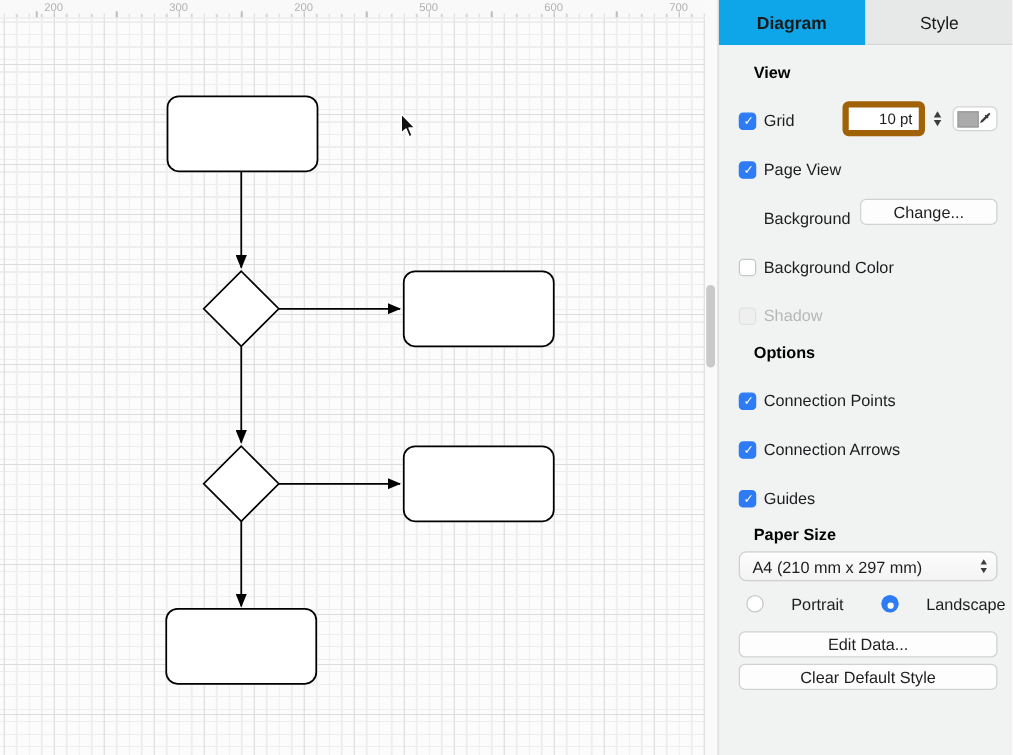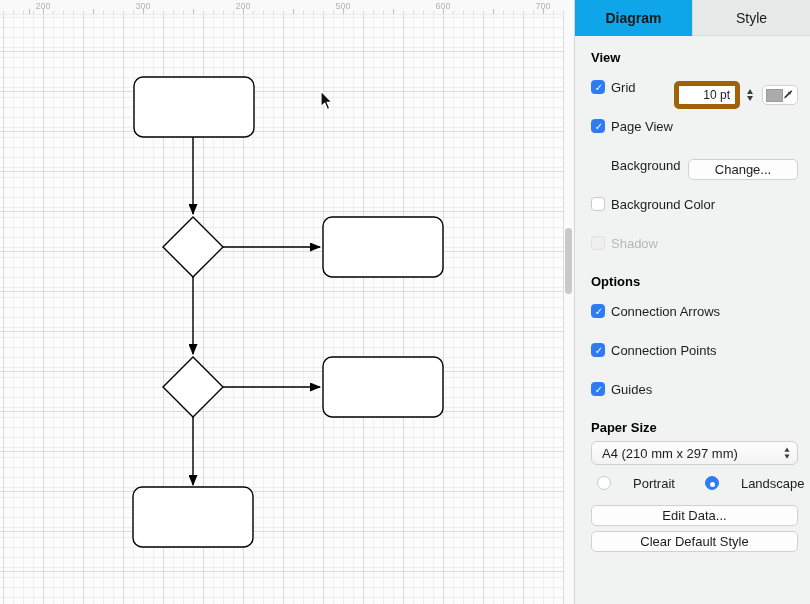--- a/index.html
+++ b/index.html
@@ -55,22 +55,22 @@
   }
   .tabs{display:flex;height:36px;}
   .tab{
     flex:1;display:flex;align-items:center;justify-content:center;
     font-size:14px;color:#1a1a1a;box-sizing:border-box;cursor:default;
   }
   .tab.active{background:#0ea5e9;font-weight:600;}
   .tab.inactive{background:#e7e8e8;border-left:1px solid #d8d8d8;border-bottom:1px solid #d8d8d8;}
 
   .panel{padding:0 12px 0 16px;position:relative;}
-  .heading{font-weight:700;font-size:13px;color:#000;margin:14px 0 6px 0;}
-  .row{display:flex;align-items:flex-start;height:24px;position:relative;margin-top:15px;}
+  .heading{font-weight:700;font-size:13px;color:#000;margin:14px 0 6px 12px;}
+  .row{display:flex;align-items:flex-end;height:24px;position:relative;margin-top:15px;}
   .lbl{margin-left:6px;white-space:nowrap;}
   .lbl.disabled{color:#b7b7b9;}
   .indent{margin-left:20px;}
 
   
   .cb{
     width:14px;height:14px;border-radius:3.5px;box-sizing:border-box;
     background:#fff;border:1px solid #c8c8c8;flex:0 0 14px;position:relative;
   }
   .cb.checked{background:#2e7bf6;border-color:#2e7bf6;}
@@ -221,25 +221,25 @@
 
       <div class="row">
         <span class="cb disabled"></span>
         <span class="lbl disabled">Shadow</span>
       </div>
 
       <div class="heading">Options</div>
 
       <div class="row">
         <span class="cb checked"></span>
+        <span class="lbl">Connection Points</span>
+      </div>
+      <div class="row">
+        <span class="cb checked"></span>
         <span class="lbl">Connection Arrows</span>
-      </div>
-      <div class="row">
-        <span class="cb checked"></span>
-        <span class="lbl">Connection Points</span>
       </div>
       <div class="row">
         <span class="cb checked"></span>
         <span class="lbl">Guides</span>
       </div>
 
       <div class="heading">Paper Size</div>
 
       <div class="select">
         <span>A4 (210 mm x 297 mm)</span>

